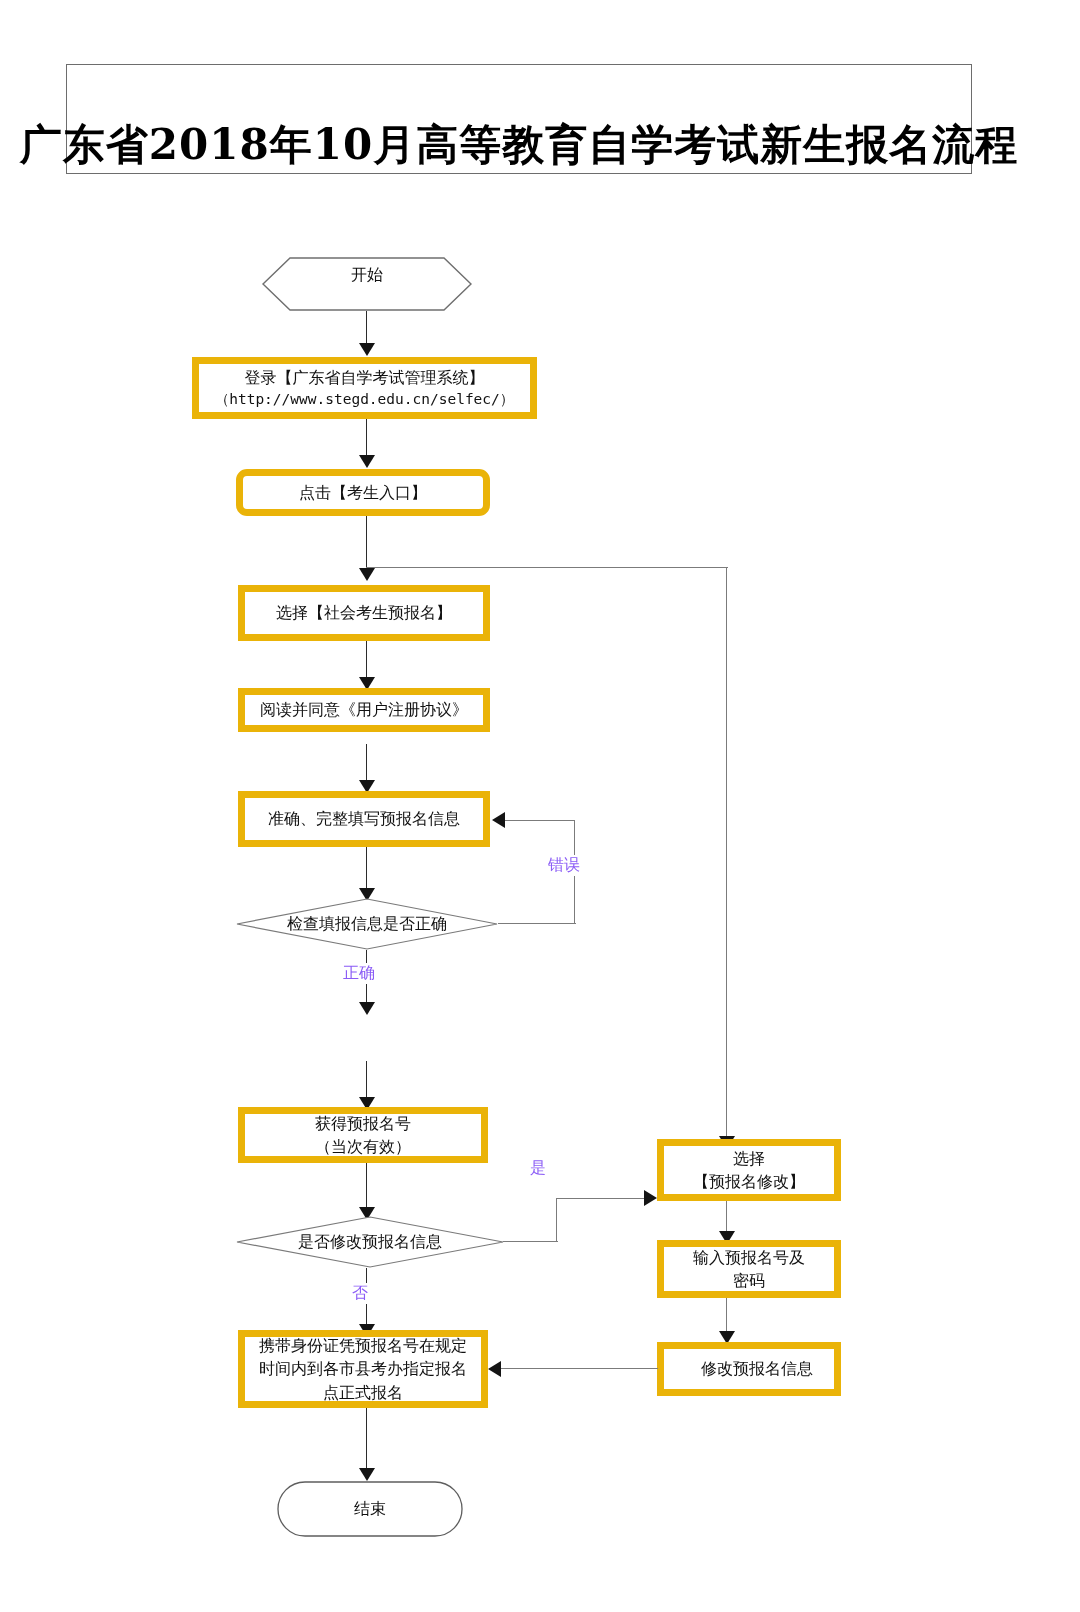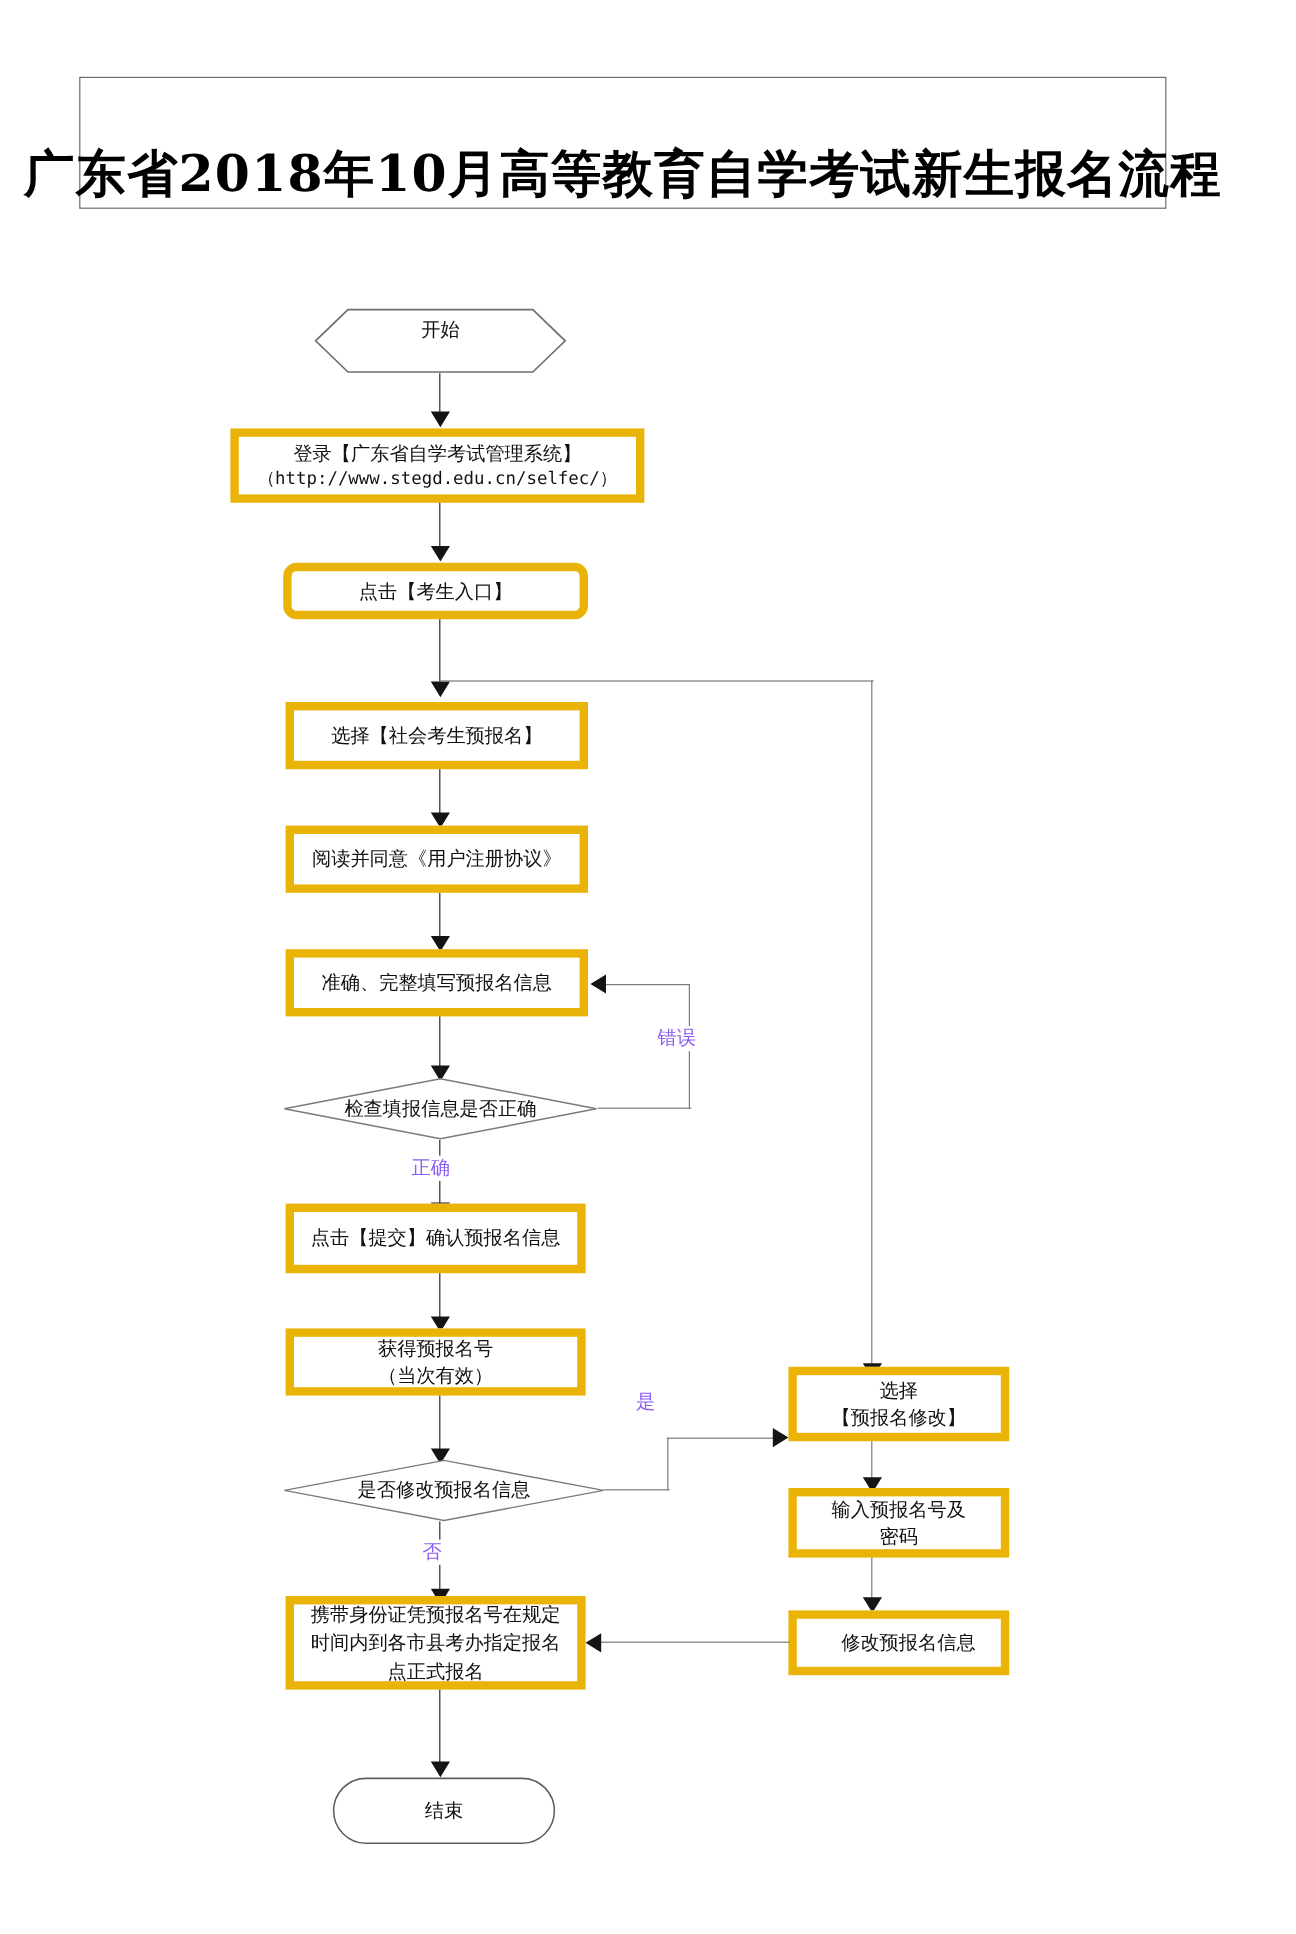--- a/index.html
+++ b/index.html
@@ -172,21 +172,21 @@
   <div class="conn v light" style="left:726px; top:567px; height:571px;"></div>
   <div class="arrow down" style="left:719px; top:1136px;"></div>
 
   <div class="node proc" style="left:238px; top:585px; width:252px; height:56px;">
     <div class="lbl">选择【社会考生预报名】</div>
   </div>
 
   <div class="conn v" style="left:366px; top:641px; height:38px;"></div>
   <div class="arrow down" style="left:359px; top:677px;"></div>
 
-  <div class="node proc" style="left:238px; top:688px; width:252px; height:56px;">
+  <div class="node proc" style="left:238px; top:688px; width:252px; height:44px;">
     <div class="lbl">阅读并同意《用户注册协议》</div>
   </div>
 
   <div class="conn v" style="left:366px; top:744px; height:38px;"></div>
   <div class="arrow down" style="left:359px; top:780px;"></div>
 
   <div class="node proc" style="left:238px; top:791px; width:252px; height:56px;">
     <div class="lbl">准确、完整填写预报名信息</div>
   </div>
 
@@ -203,23 +203,20 @@
   <div class="conn h light" style="left:498px; top:923px; width:78px;"></div>
   <div class="conn v light" style="left:574px; top:820px; height:104px;"></div>
   <div class="conn h light" style="left:505px; top:820px; width:70px;"></div>
   <div class="arrow left" style="left:492px; top:812px;"></div>
   <div class="edge-label" style="left:546px; top:855px;">错误</div>
 
   <div class="conn v" style="left:366px; top:950px; height:56px;"></div>
   <div class="arrow down" style="left:359px; top:1002px;"></div>
   <div class="edge-label" style="left:341px; top:963px;">正确</div>
 
-  <div class="node proc" style="left:238px; top:1003px; width:250px; height:58px;">
-    <div class="lbl">点击【提交】确认预报名信息</div>
-  </div>
 
   <div class="conn v" style="left:366px; top:1061px; height:40px;"></div>
   <div class="arrow down" style="left:359px; top:1097px;"></div>
 
   <div class="node proc" style="left:238px; top:1107px; width:250px; height:56px;">
     <div class="lbl">获得预报名号
 （当次有效）</div>
   </div>
 
   <div class="conn v" style="left:366px; top:1163px; height:48px;"></div>

